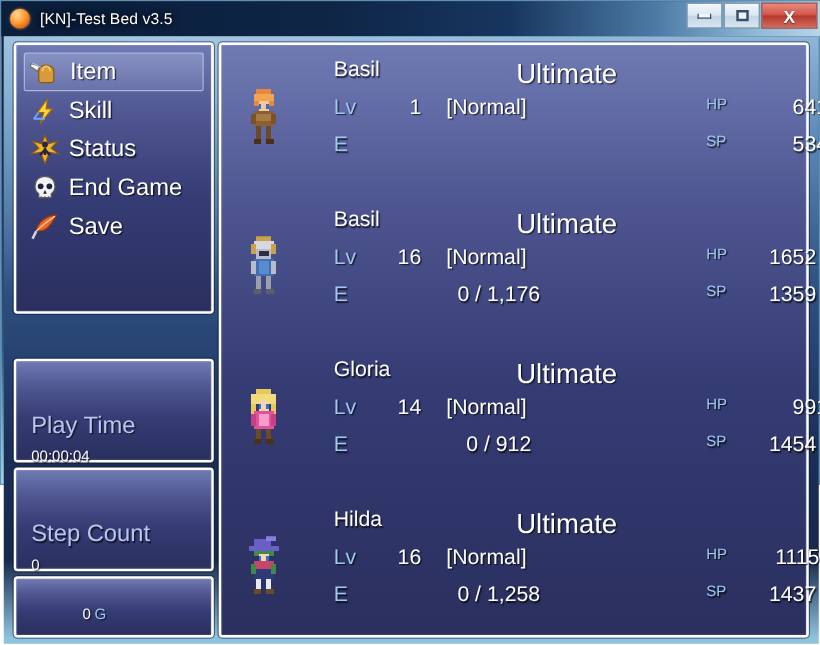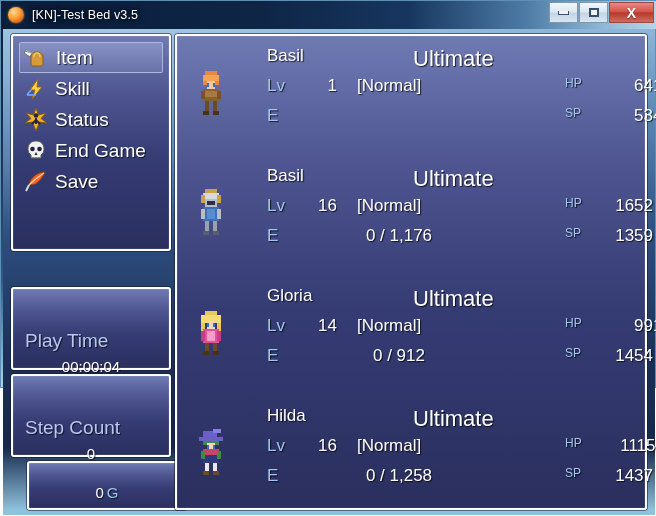--- a/index.html
+++ b/index.html
@@ -120,34 +120,34 @@
     text-shadow: 1px 1px 1px rgba(0,0,0,.75);
     white-space: nowrap;
   }
 
   
   .menu-icon svg { position: absolute; left: 0; top: 0; }
 
   
   #playtime-window  { left: 8px; top: 258px; width: 160px; height: 83px; }
   #steps-window     { left: 8px; top: 345px; width: 160px; height: 83px; }
-  #gold-window      { left: 24px; top: 432px; width: 160px; height: 49px; }
+  #gold-window      { left: 8px; top: 432px; width: 160px; height: 49px; padding-left: 41px; }
 
   .info-pad { padding: 9px 12px 0 12px; height: 100%; position: relative; }
   .info-title {
     color: #b9c6ef;
     font-size: 19px;
     text-shadow: 1px 1px 1px rgba(0,0,0,.7);
     line-height: 1.15;
     margin-top: 32px;
   }
   .info-value {
     color: #ffffff;
-    font-size: 15px;
-    text-align: center;
+    font-size: 12px;
+    text-align: left;
     margin-top: 6px;
     text-shadow: 1px 1px 1px rgba(0,0,0,.7);
   }
   #gold-window .info-value { margin-top: 12px; }
   .gold-unit { color: #9fc7ef; margin-left: 3px; }
 
   
   #party-window { left: 172px; top: 5px; width: 472px; height: 476px; }
   #party-list { position: relative; width: 100%; height: 100%; padding: 6px 0 0 0; }
 

